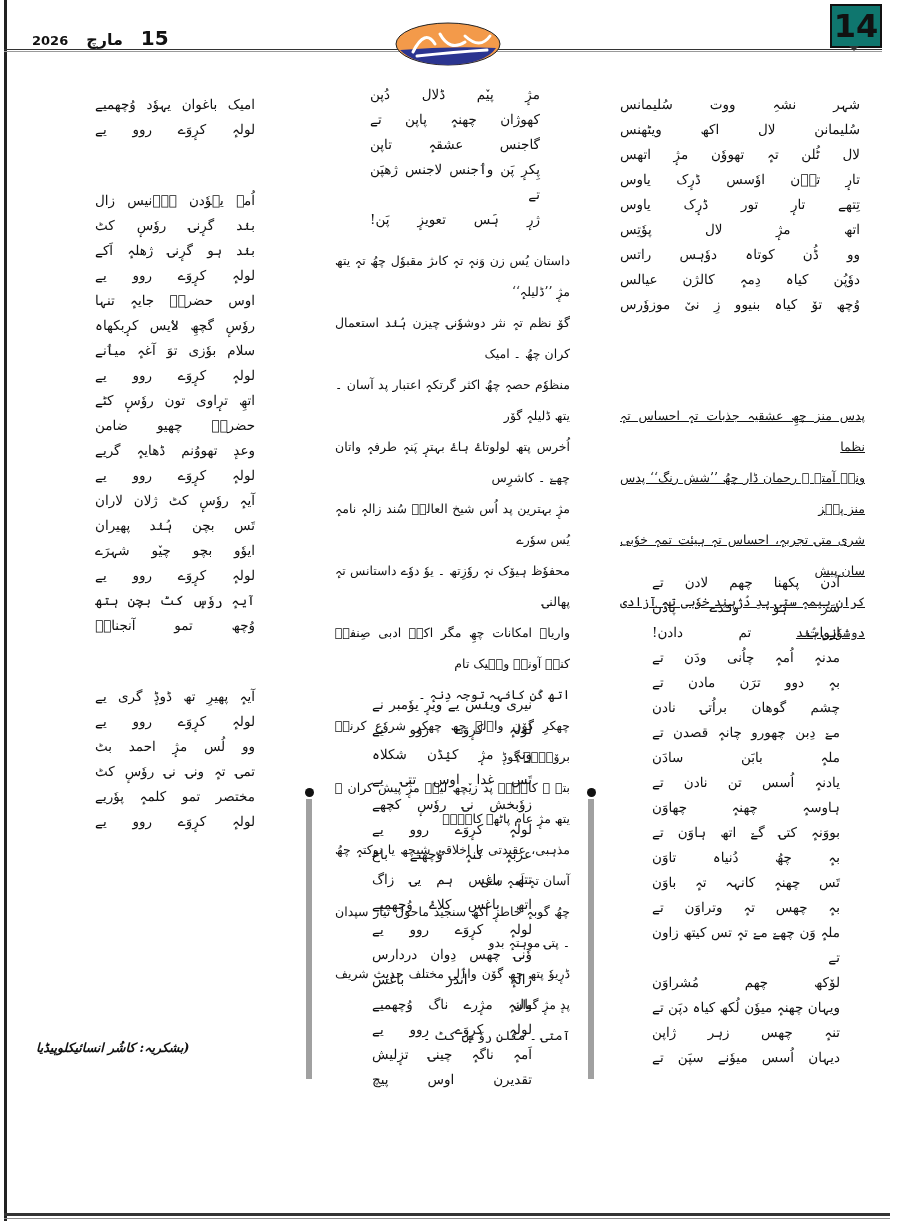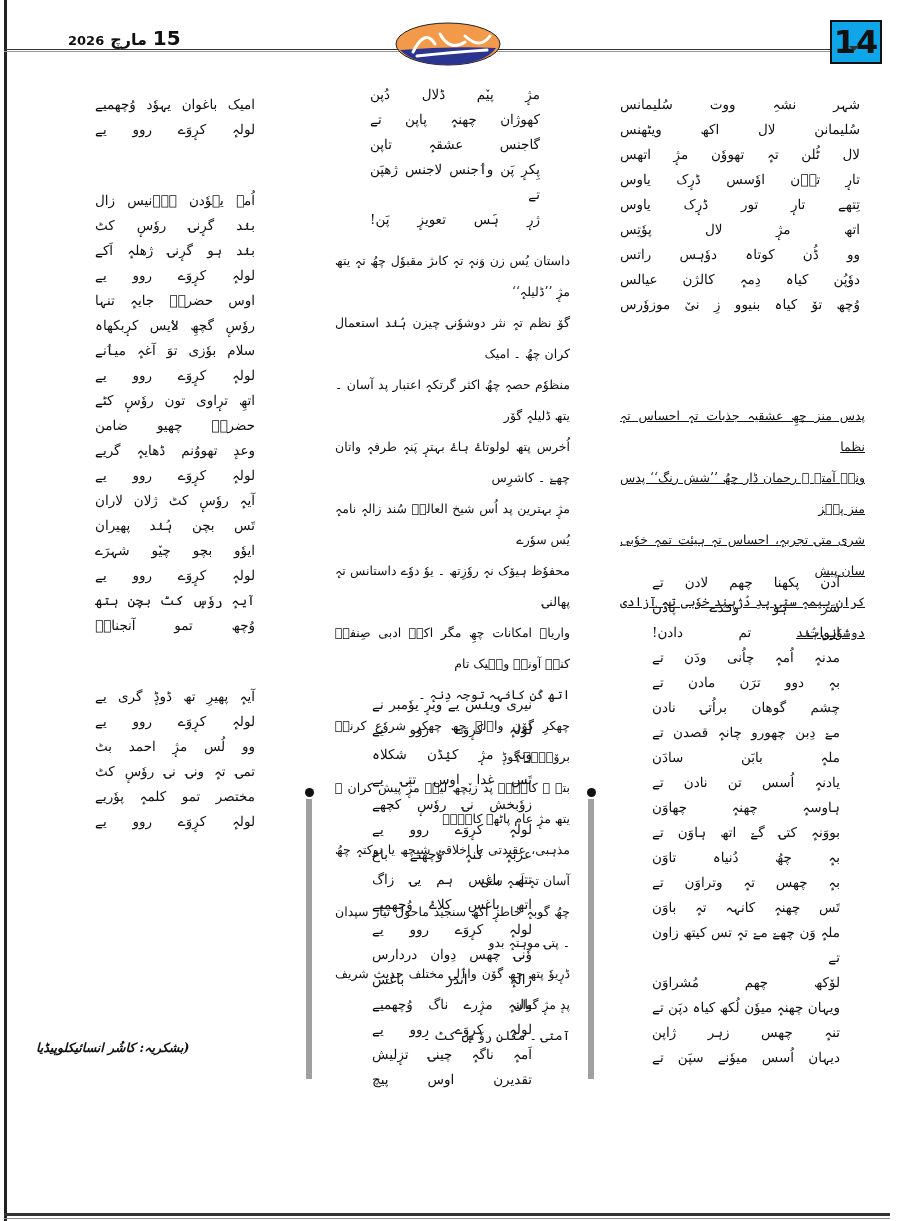--- a/index.html
+++ b/index.html
@@ -1,25 +1,25 @@
 <!DOCTYPE html>
 <html><head>
 <meta charset="utf-8">
 <style>
   html, body { margin:0; padding:0; background:#ffffff; }
   body { width:900px; height:1221px; position:relative; overflow:hidden; font-family:"DejaVu Sans", sans-serif; color:#111; }
   .left-rule { position:absolute; left:4px; top:0; width:3px; height:1221px; background:#222; }
   .header-rule { position:absolute; left:4px; right:18px; top:49px; height:1px; background:#333; }
   .header-rule2 { position:absolute; left:4px; right:18px; top:51px; height:1px; background:#999; }
-  .date { position:absolute; left:32px; top:26px; font-weight:bold; font-size:15px; direction:ltr; display:flex; gap:6px; align-items:baseline;margin-left:36px; }
+  .date { position:absolute; left:32px; top:26px; font-weight:bold; font-size:15px; direction:ltr; display:flex; gap:18px; align-items:baseline; }
   .date .day { font-size:20px; font-family:"DejaVu Sans", sans-serif; font-weight:bold; }
   .date .month { font-size:16px; }
   .date .year { font-size:13px; }
   .logo { position:absolute; left:395px; top:22px; width:106px; height:44px; }
-  .page-num { position:absolute; left:830px; top:20px; width:48px; height:40px; border:2px solid #111; background:#0ea5e9; text-align:center; font-weight:bold; font-size:32px; line-height:40px; font-family:"DejaVu Sans", sans-serif; }
+  .page-num { position:absolute; left:830px; top:4px; width:48px; height:40px; border:2px solid #111; background:#0f766e; text-align:center; font-weight:bold; font-size:32px; line-height:40px; font-family:"DejaVu Sans", sans-serif; }
   .page-num-arrow { position:absolute; left:849px; top:46px; width:0; height:0; border-left:5px solid transparent; border-right:5px solid transparent; border-top:5px solid #333; }
   .col { position:absolute; direction:rtl; font-family:"DejaVu Serif", serif; }
   .verse { font-size:13.5px; line-height:25px; text-align:justify; text-align-last:justify; }
   .prose { font-size:12.5px; line-height:31px; text-align:justify; text-align-last:right; }
   .col-right { left:620px; top:92px; width:240px; }
   .col-right .verse { padding-left:0; }
   .col-right-prose { left:620px; top:400px; width:245px;text-decoration:underline; }
   .col-right-verse2 { left:652px; top:570px; width:188px; }
   .col-mid-verse { left:370px; top:82px; width:170px; }
   .col-mid-prose { left:335px; top:245px; width:235px; }
@@ -82,22 +82,22 @@
   <div class="verse">ازوات تم دادن!</div>
   <div class="verse">مدنہٕ اُمہٕ چاُنی ودَن تے</div>
   <div class="verse">بہٕ دوو ترَن مادن تے</div>
   <div class="verse">چشم گوھان براُتۍ نادن</div>
   <div class="verse">مےٚ دِبن چھورو چانہٕ قصدن تے</div>
   <div class="verse">ملہٕ بابَن سادَن</div>
   <div class="verse">یادنہٕ اُسس تن نادن تے</div>
   <div class="verse">ہاوسہٕ چھنہٕ چھاوَن</div>
   <div class="verse">بووَنہٕ کتۍ گےٚ اتھ ہاوَن تے</div>
   <div class="verse">بہٕ چھُ دُنیاہ تاوَن</div>
+  <div class="verse">تَس چھنہٕ کانہہ تہٕ باوَن</div>
   <div class="verse">بہٕ چھس تہٕ وتراوَن تے</div>
-  <div class="verse">تَس چھنہٕ کانہہ تہٕ باوَن</div>
   <div class="verse">ملہٕ وَن چھےٚ مےٚ تہٕ تس کیتھ زاون تے</div>
   <div class="verse">لوٚکھ چھم مُشراوَن</div>
   <div class="verse">ویہان چھنہٕ میوٗن لُکھ کیاہ دپَن تے</div>
   <div class="verse">تنہٕ چھس زہر ژاپن</div>
   <div class="verse">دیہان اُسس میوٗنے سپَن تے</div>
 </div>
 
 <div class="col col-mid-verse">
   <div class="verse">مژٕ پیٚم ڈلال دُپن</div>
   <div class="verse">کھوژان چھنہٕ پاپن تے</div>

